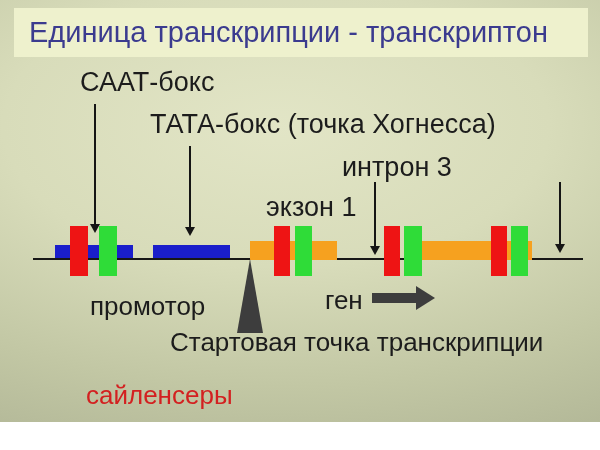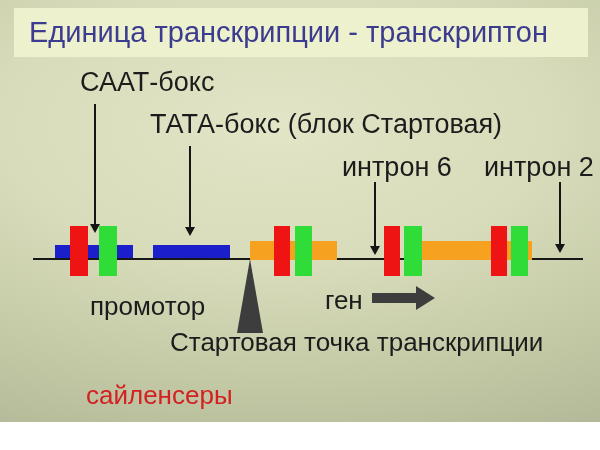--- a/index.html
+++ b/index.html
@@ -57,23 +57,23 @@
 </head>
 <body>
 
 <div class="slide">
 
   <div class="title-bar" style="background-color: rgb(238, 241, 205);">
     <div class="title-text" style="color: rgb(59, 59, 143);">Единица транскрипции - транскриптон</div>
   </div>
 
   <div class="lbl lbl-top" style="left:60px;  top:68px;">СААТ-бокс</div>
-  <div class="lbl lbl-top" style="left:130px; top:110px;">ТАТА-бокс (блок Стартовая)</div>
-  <div class="lbl lbl-top" style="left:322px; top:153px;">интрон 6</div>
-  <div class="lbl lbl-top" style="left:464px; top:153px;">интрон 2</div>
+  <div class="lbl lbl-top" style="left:130px; top:110px;">ТАТА-бокс (точка Хогнесса)</div>
+  <div class="lbl lbl-top" style="left:322px; top:153px;">интрон 3</div>
+  <div class="lbl lbl-top" style="left:246px; top:193px;">экзон 1</div>
 
   <div class="varrow" style="left:90px; top:104px; height:129px;">
     <div class="shaft" style="height:121px;"></div>
       <div class="head" style="top:120px;"></div>
   </div>
   <div class="varrow" style="left:185px; top:146px; height:90px;">
     <div class="shaft" style="height:82px;"></div>
       <div class="head" style="top:81px;"></div>
   </div>
   <div class="varrow" style="left:370px; top:182px; height:73px;">

